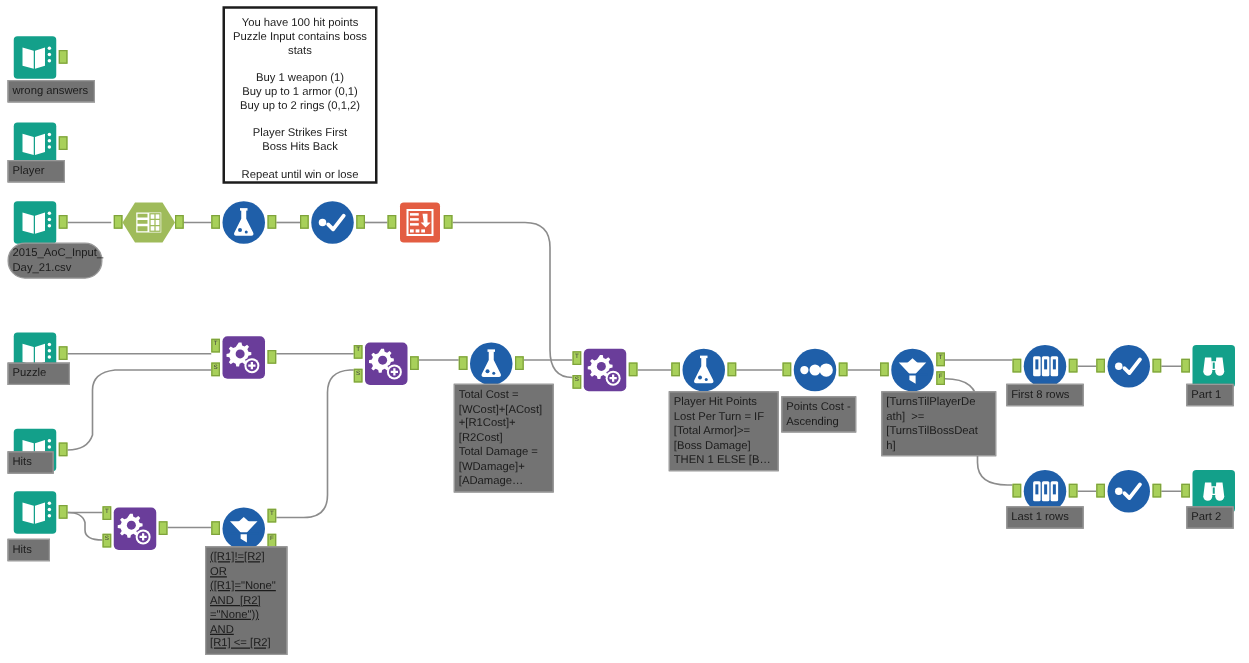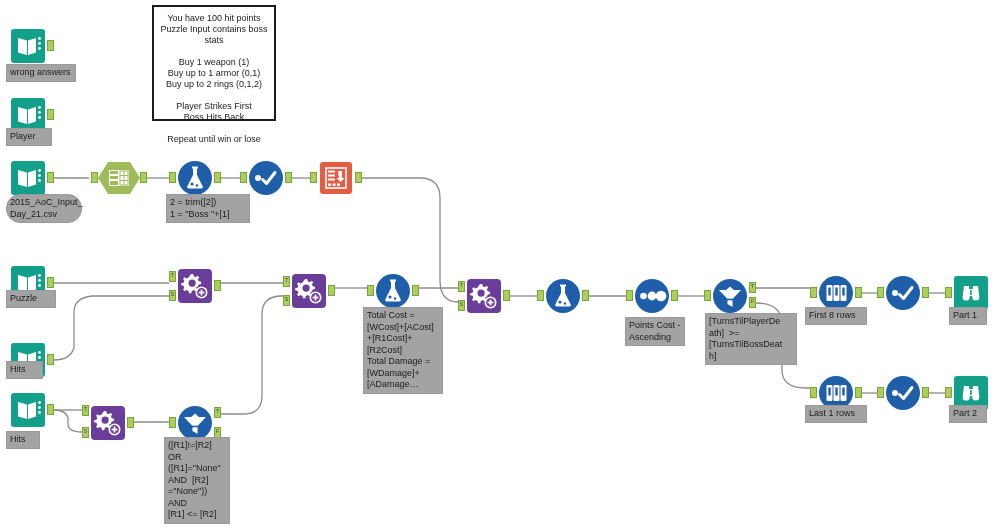--- a/index.html
+++ b/index.html
@@ -48,21 +48,21 @@
     line-height: 9px;
     color: #3c3c3c;
     width: 7px;
     text-align: center;
     font-family: "Liberation Sans", sans-serif;
     pointer-events: none;
   }
   
   .anno {
     position: absolute;
-    background: #a3a3a3;
+    background: #737373;
     border: 1px solid #9a9a9a;
     color: #1c1c1c;
     font-size: 9px;
     line-height: 11.5px;
     padding: 2px 3px;
     box-sizing: border-box;
     white-space: pre-wrap;
     font-family: "Liberation Sans", sans-serif;
   }
   .comment-box {
@@ -126,21 +126,21 @@
       <path d="M 756 303 Q 782 303 782 324 L 782 370 Q 782 388 806 388 L 810 388"></path>
 
       <path d="M 862 293 L 877 293"></path>
       <path d="M 929 293 L 945 293"></path>
 
       <path d="M 862 393 L 877 393"></path>
       <path d="M 929 393 L 945 393"></path>
     </g>
   </svg>
 
-  <div class="comment-box" style="left:152px; top:5px; width:124px; height:116px;">You have 100 hit points
+  <div class="comment-box" style="left:178px; top:5px; width:124px; height:142px;">You have 100 hit points
 Puzzle Input contains boss stats
 
 Buy 1 weapon (1)
 Buy up to 1 armor (0,1)
 Buy up to 2 rings (0,1,2)
 
 Player Strikes First
 Boss Hits Back
 
 Repeat until win or lose</div>
@@ -205,22 +205,20 @@
     <svg class="glyph" viewBox="0 0 36 36">
       <circle cx="18" cy="18" r="17" fill="#1f5fa9"></circle>
       <path d="M16 8 L20 8 L20 15 L25.5 26 Q26.5 28.5 24 28.5 L12 28.5 Q9.5 28.5 10.5 26 L16 15 Z" fill="#ffffff"></path>
       <circle cx="15" cy="24" r="1.6" fill="#1f5fa9"></circle>
       <circle cx="20" cy="25.5" r="1.2" fill="#1f5fa9"></circle>
       <rect x="15" y="6.5" width="6" height="2" fill="#ffffff"></rect>
     </svg>
     <div class="port in" style="top:12px;"></div>
     <div class="port out" style="top:12px;"></div>
   </div>
-  <div class="anno" style="left:166px; top:194px; width:84px;">2 = trim([2])
-1 = "Boss "+[1]</div>
 
   <div class="node" style="left:248px; top:160px;">
     <svg class="glyph" viewBox="0 0 36 36">
       <circle cx="18" cy="18" r="17" fill="#1f5fa9"></circle>
       <circle cx="10" cy="18" r="3" fill="#ffffff"></circle>
       <path d="M14.5 19.5 L18.5 23.5 L27 12.5" stroke="#ffffff" stroke-width="3" fill="none" stroke-linecap="round" stroke-linejoin="round"></path>
     </svg>
     <div class="port in" style="top:12px;"></div>
     <div class="port out" style="top:12px;"></div>
   </div>
@@ -324,21 +322,21 @@
       <path d="M7 12 L29 12 L20.5 21 L20.5 29 L15.5 26 L15.5 21 Z" fill="#ffffff"></path>
       <path d="M18 8.5 L24 14 L12 14 Z" fill="#ffffff"></path>
       <line x1="6" y1="21.5" x2="30" y2="21.5" stroke="#1f5fa9" stroke-width="1.6"></line>
     </svg>
     <div class="port in" style="top:12px;"></div>
     <div class="port out" style="top:2px;"></div>
     <div class="port-lbl" style="right:-8px; top:2px;">T</div>
     <div class="port out" style="top:22px;"></div>
     <div class="port-lbl" style="right:-8px; top:22px;">F</div>
   </div>
-  <div class="anno" style="left:164px; top:437px; width:66px;">([R1]!=[R2]
+  <div class="anno" style="left:164px; top:437px; width:66px;text-decoration:underline;">([R1]!=[R2]
 OR
 ([R1]="None"
 AND  [R2]
 ="None"))
 AND
 [R1] &lt;= [R2]</div>
 
   <div class="node" style="left:291px; top:273px;">
     <svg class="glyph" viewBox="0 0 36 36">
       <rect x="1" y="1" width="34" height="34" rx="4" fill="#6a3d9a"></rect>
@@ -400,20 +398,25 @@
     <svg class="glyph" viewBox="0 0 36 36">
       <circle cx="18" cy="18" r="17" fill="#1f5fa9"></circle>
       <path d="M16 8 L20 8 L20 15 L25.5 26 Q26.5 28.5 24 28.5 L12 28.5 Q9.5 28.5 10.5 26 L16 15 Z" fill="#ffffff"></path>
       <circle cx="15" cy="24" r="1.6" fill="#1f5fa9"></circle>
       <circle cx="20" cy="25.5" r="1.2" fill="#1f5fa9"></circle>
       <rect x="15" y="6.5" width="6" height="2" fill="#ffffff"></rect>
     </svg>
     <div class="port in" style="top:12px;"></div>
     <div class="port out" style="top:12px;"></div>
   </div>
+  <div class="anno" style="left:535px; top:313px; width:88px;">Player Hit Points
+Lost Per Turn = IF
+[Total Armor]&gt;=
+[Boss Damage]
+THEN 1 ELSE [B…</div>
 
   <div class="node" style="left:634px; top:278px;">
     <svg class="glyph" viewBox="0 0 36 36">
       <circle cx="18" cy="18" r="17" fill="#1f5fa9"></circle>
       <circle cx="9.5" cy="18" r="3.3" fill="#ffffff"></circle>
       <circle cx="18" cy="18" r="4.4" fill="#ffffff"></circle>
       <circle cx="27" cy="18" r="5.3" fill="#ffffff"></circle>
     </svg>
     <div class="port in" style="top:12px;"></div>
     <div class="port out" style="top:12px;"></div>

